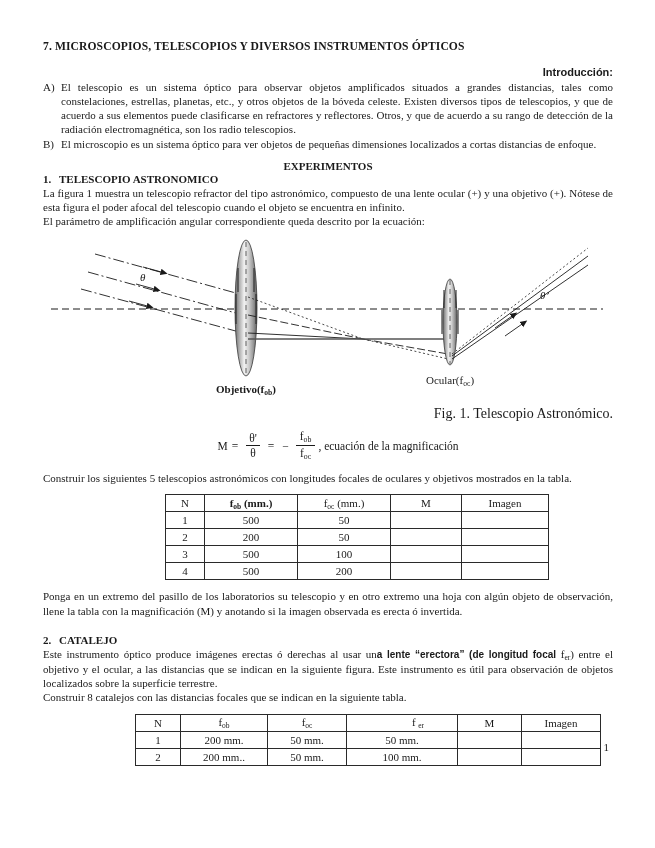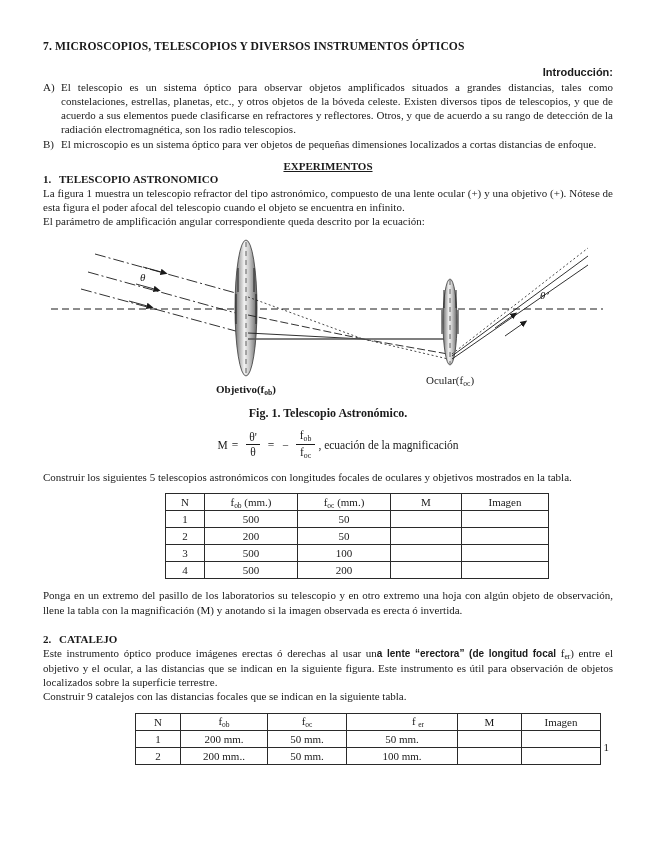--- a/index.html
+++ b/index.html
@@ -59,35 +59,34 @@
   }
   .list-item .itxt {
     flex: 1;
     text-align: justify;
   }
 
   .centered-head {
     text-align: center;
     font-size: 11px;
     font-weight: bold;
-    text-decoration: underline;
     margin: 9px 0 1px 0;
   }
 
   .section-head {
     font-size: 11px;
     font-weight: bold;
     margin: 0 0 1px 0;
   }
   .section-head .num { display: inline-block; min-width: 16px; }
 
   .fig-caption {
-    text-align: center;
-    font-size: 12px;
-    font-weight: bold;
+    text-align: right;
+    font-size: 14px;
+    font-weight: normal;
     margin: 6px 0 8px 0;
   }
 
   
   .equation {
     display: flex;
     justify-content: center;
     align-items: center;
     font-size: 11.5px;
     margin: 0 0 10px 0;
@@ -116,21 +115,21 @@
   table.data-table td, table.data-table th {
     border: 1px solid #2a2a2a;
     text-align: center;
     font-weight: normal;
     padding: 1px 4px;
     height: 14px;
     line-height: 1.1;
   }
   table.t1 { margin-left: 122px; }
   table.t1 .c-n   { width: 30px; }
-  table.t1 .c-fob { width: 84px; }
+  table.t1 .c-fob { width: 84px; font-weight: bold; }
   table.t1 .c-foc { width: 84px; font-family: Liberation Serif, serif; }
   table.t1 .c-m   { width: 62px; }
   table.t1 .c-img { width: 78px; }
 
   table.t2 { margin-left: 92px; }
   table.t2 .c-n   { width: 36px; }
   table.t2 .c-fob { width: 78px; }
   table.t2 .c-foc { width: 70px; }
   table.t2 .c-fer { width: 70px; padding-left: 36px; }
   table.t2 .c-m   { width: 55px; }
@@ -333,21 +332,21 @@
     <p class="body">Ponga en un extremo del pasillo de los laboratorios su telescopio y en otro extremo una hoja con algún objeto de observación, llene la tabla con la magnificación (M) y anotando si la imagen observada es erecta ó invertida.</p>
 
     <div style="height:16px"></div>
 
     <div class="section-head">
       <span class="num">2.</span><span>CATALEJO</span>
     </div>
 
     <p class="body"><span>Este instrumento óptico produce imágenes erectas ó derechas al usar un</span><span class="emph-bold">a lente “erectora” (de longitud focal</span> <span><span>f</span><sub>er</sub></span><span>) entre el objetivo y el ocular, a las distancias que se indican en la siguiente figura. Este instrumento es útil para observación de objetos localizados sobre la superficie terrestre.</span></p>
 
-    <p class="body">Construir 9 catalejos con las distancias focales que se indican en la siguiente tabla.</p>
+    <p class="body">Construir 8 catalejos con las distancias focales que se indican en la siguiente tabla.</p>
 
     <table class="data-table t2">
       <thead>
         <tr>
           <th class="c-n"><span>N</span></th>
           <th class="c-fob"><span>f</span><sub>ob</sub></th>
           <th class="c-foc"><span>f</span><sub>oc</sub></th>
           <th class="c-fer"><span>f </span><sub>er</sub></th>
           <th class="c-m"><span>M</span></th>
           <th class="c-img"><span>Imagen</span></th>

